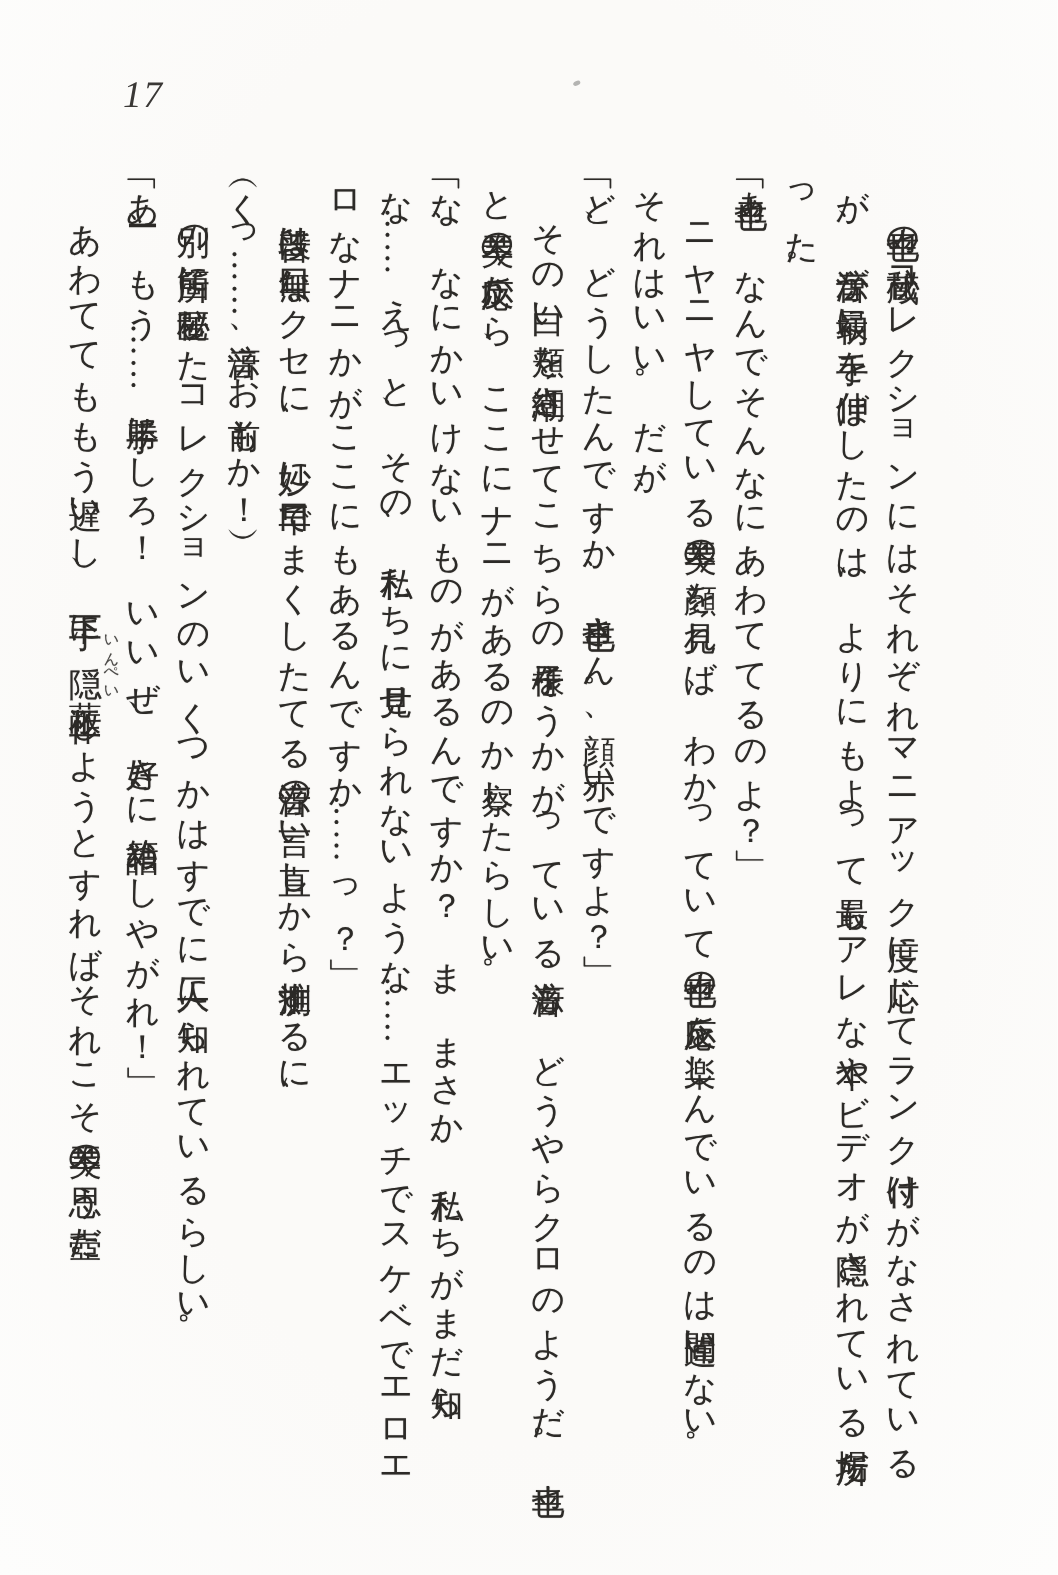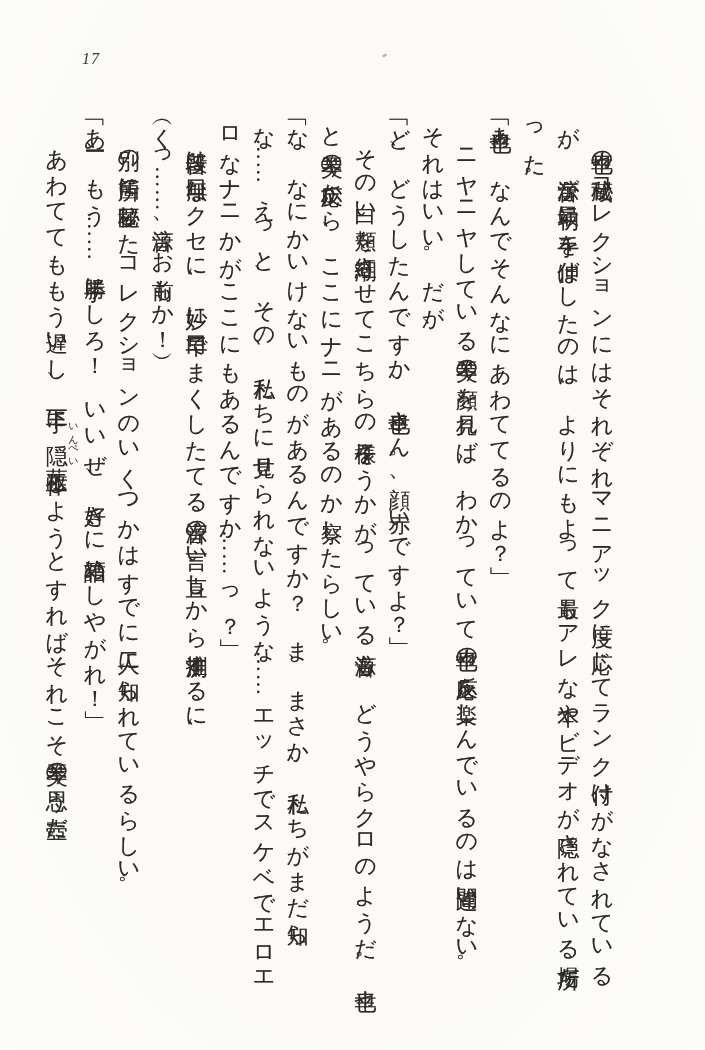--- a/index.html
+++ b/index.html
@@ -16,21 +16,21 @@
     position: relative;
     width: 705px;
     height: 1050px;
     background: radial-gradient(ellipse at 50% 45%, #fbfaf8 60%, #fdfdfc 100%);
     overflow: hidden;
   }
   .page-number {
     position: absolute;
     left: 82px;
     top: 50px;
-    font-size: 16px;
+    font-size: 25px;
     font-style: italic;
     letter-spacing: 1px;
     color: #3a3836;
   }
   .scan-speck {
     position: absolute;
     left: 382px;
     top: 54px;
     width: 5px;
     height: 3px;

